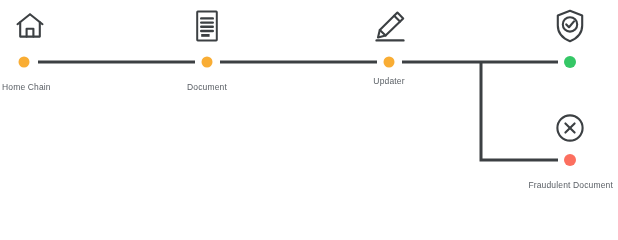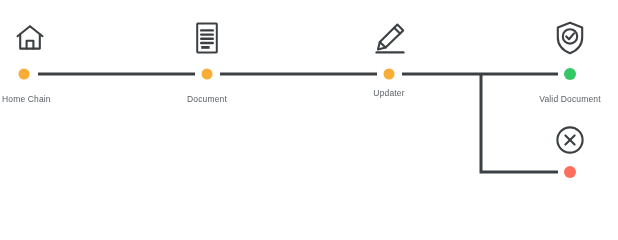--- a/index.html
+++ b/index.html
@@ -10,21 +10,20 @@
   body {
     font-family: "Liberation Sans", sans-serif;
     -webkit-font-smoothing: antialiased;
   }
   #stage {
     position: relative;
     width: 618px;
     height: 202px;
     background: #ffffff;
     overflow: hidden;
-    margin-top: 12px;
   }
   #wires {
     position: absolute;
     left: 0;
     top: 0;
     width: 618px;
     height: 202px;
   }
   .node {
     position: absolute;
@@ -114,26 +113,26 @@
   <div class="node" style="left:570px; top:62px;">
     <div class="node-icon" style="left:0px; top:-36px;">
       <svg width="30" height="34" viewBox="0 0 30 34" fill="none" stroke="#3c4043" stroke-width="2.1" stroke-linecap="round" stroke-linejoin="round">
         <path d="M15 1.8 L27.2 6.4 L27.2 16.6 C27.2 24.4 21.8 29.6 15 32.2 C8.2 29.6 2.8 24.4 2.8 16.6 L2.8 6.4 Z"></path>
         <circle cx="15" cy="15.4" r="7.2"></circle>
         <path d="M11.3 15.4 L14.0 18.2 L19.0 12.4" stroke-width="2.2"></path>
       </svg>
     </div>
     <div class="node-dot" style="left:0px; top:0px; width:12px; height:12px; background:#35c766;"></div>
   </div>
-  <div class="node-label" style="left:570px; top:82px;">Valid Document</div>
 
   <div class="node" style="left:570px; top:160px;">
     <div class="node-icon" style="left:0px; top:-32px;">
       <svg width="30" height="30" viewBox="0 0 30 30" fill="none" stroke="#3c4043" stroke-width="2.1" stroke-linecap="round" stroke-linejoin="round">
         <circle cx="15" cy="15" r="12.6"></circle>
         <path d="M10.4 10.4 L19.6 19.6"></path>
         <path d="M19.6 10.4 L10.4 19.6"></path>
       </svg>
     </div>
     <div class="node-dot" style="left:0px; top:0px; width:12px; height:12px; background:#fc6f5f;"></div>
   </div>
+  <div class="node-label align-right" style="left:613px; top:180px;">Fraudulent Document</div>
 
 </div>
 
 </body></html>

